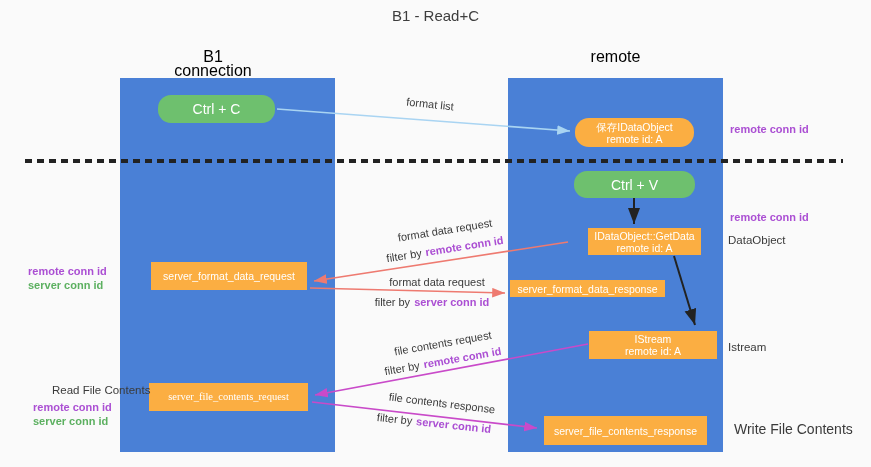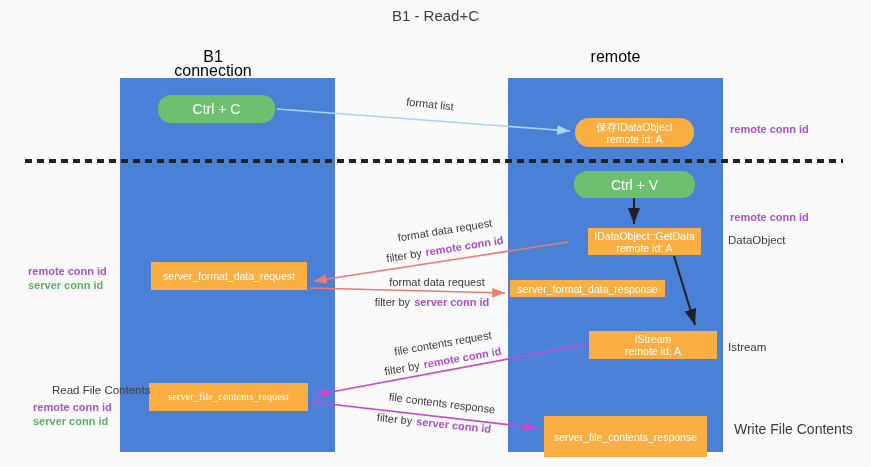--- a/index.html
+++ b/index.html
@@ -103,21 +103,21 @@
 
   <div class="node orange" style="left:510px;top:280px;width:155px;height:17px;">server_format_data_response</div>
 
   <div class="node orange" style="left:589px;top:331px;width:128px;height:28px;">
     <div>IStream</div>
     <div>remote id: A</div>
   </div>
 
   <div class="node orange" style="left:149px;top:383px;width:159px;height:28px;font-family:Liberation Serif, serif;">server_file_contents_request</div>
 
-  <div class="node orange" style="left:544px;top:416px;width:163px;height:41px;">server_file_contents_response</div>
+  <div class="node orange" style="left:544px;top:416px;width:163px;height:29px;">server_file_contents_response</div>
 
   <div class="lbl center rot-p6" style="left:370px;top:98px;width:120px;">format list</div>
 
   <div class="lbl center rot-m9" style="left:370px;top:224px;width:150px;">format data request</div>
   <div class="lbl center rot-m9" style="left:355px;top:243px;width:180px;">
     <span>filter by</span><span class="purple tok">remote conn id</span>
   </div>
 
   <div class="lbl center" style="left:377px;top:276px;width:120px;">format data request</div>
   <div class="lbl center" style="left:352px;top:296px;width:160px;">

